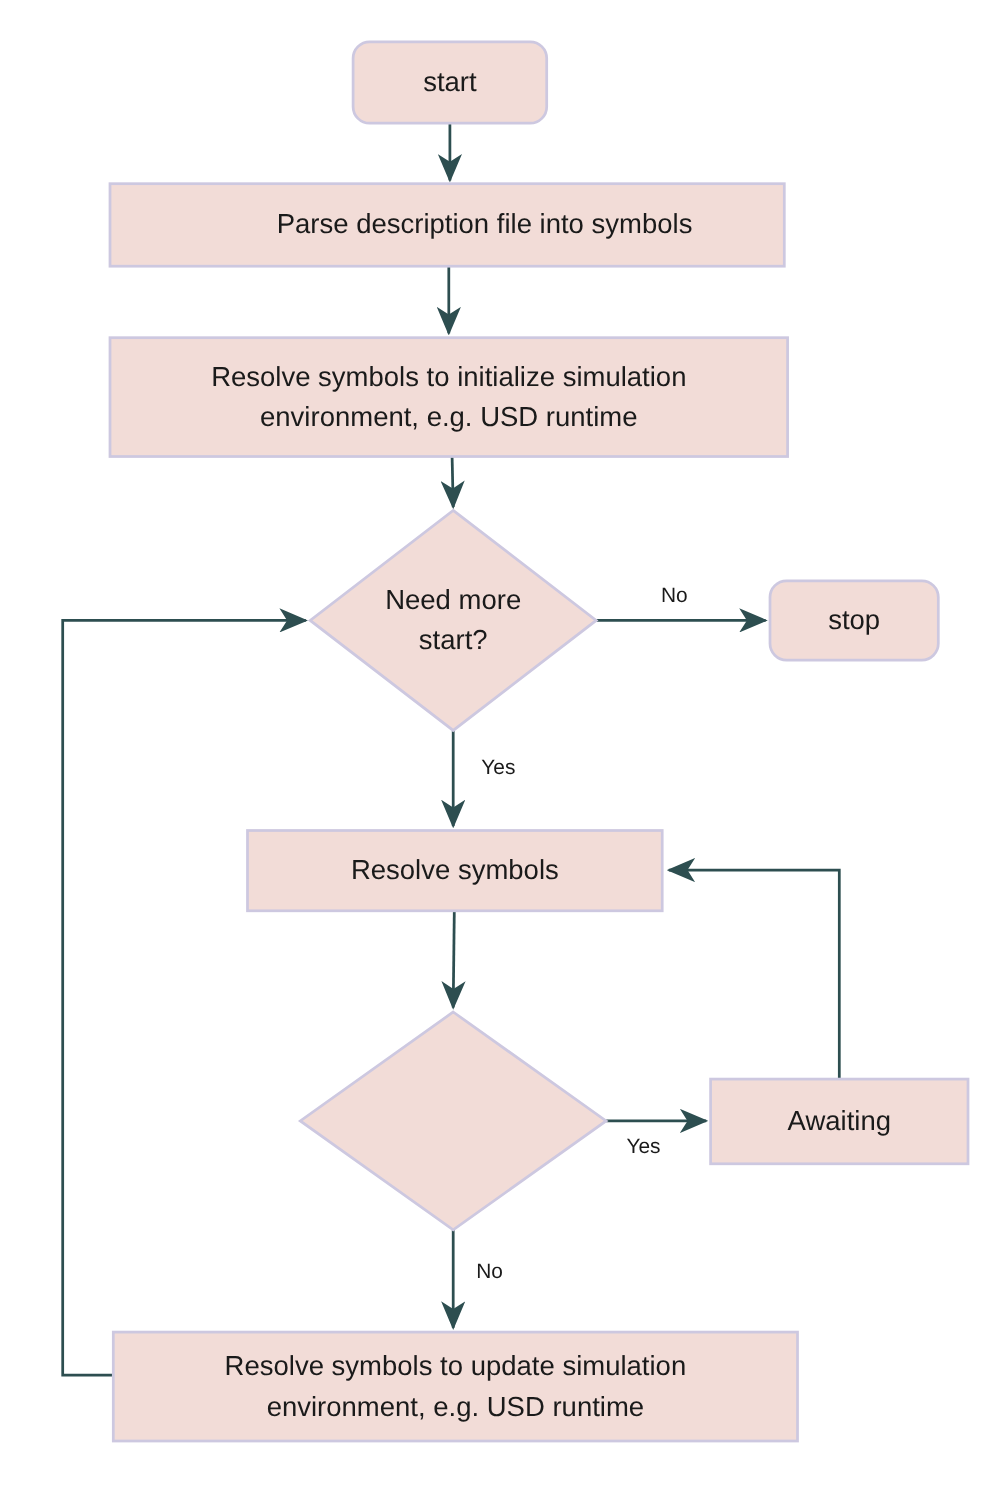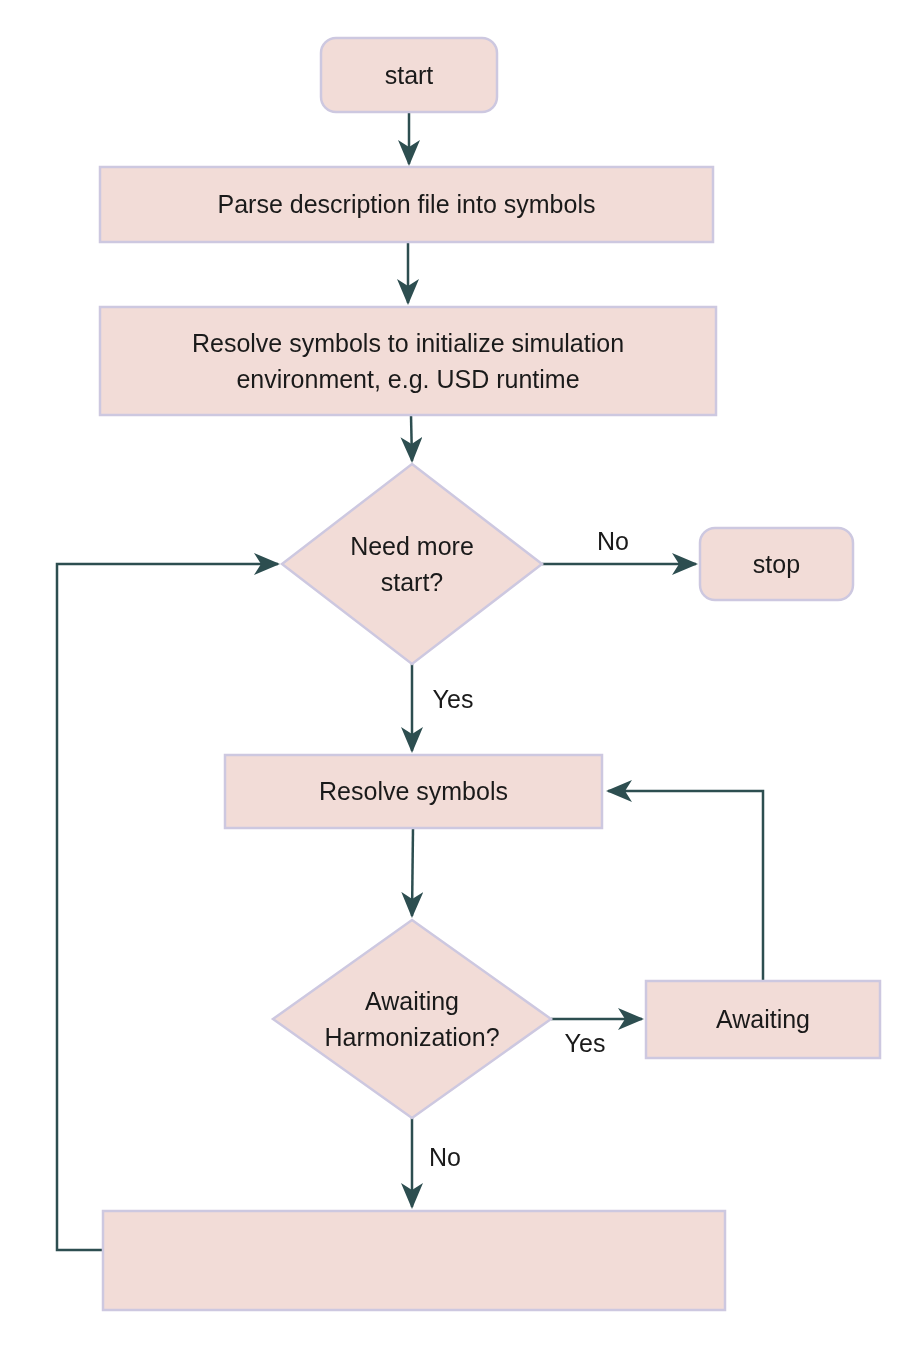--- a/index.html
+++ b/index.html
@@ -12,21 +12,21 @@
   html,body{margin:0;padding:0;background:var(--bg);}
   body{font-family:"Liberation Sans","DejaVu Sans",sans-serif;color:var(--text);}
   .canvas{position:relative;width:905px;height:1353px;background:var(--bg);overflow:hidden;border-radius:30px;}
   .canvas svg{position:absolute;left:0;top:0;}
   .node-label{
     position:absolute;display:flex;align-items:center;justify-content:center;
     text-align:center;font-size:25px;line-height:1.45;color:var(--text);
   }
   .edge-label{
     position:absolute;display:flex;align-items:center;justify-content:center;
-    text-align:center;font-size:25px;color:var(--text);background:var(--bg);
+    text-align:center;font-size:19px;color:var(--text);background:var(--bg);
   }
 </style>
 </head>
 <body>
 
 <div class="canvas">
 
   <svg width="905" height="1353" viewBox="0 0 905 1353">
     <defs>
       <marker id="arrow" markerUnits="userSpaceOnUse" markerWidth="26" markerHeight="22" viewBox="0 0 26 22" refX="24" refY="11" orient="auto">
@@ -55,34 +55,34 @@
       <rect x="700" y="528" width="153" height="72" rx="15"></rect>
       <rect x="225" y="755" width="377" height="73"></rect>
       <polygon points="412,920 551,1019 412,1118 273,1019"></polygon>
       <rect x="646" y="981" width="234" height="77"></rect>
       <rect x="103" y="1211" width="622" height="99"></rect>
     </g>
   </svg>
 
   <div class="node-label" style="left:321px;top:38px;width:176px;height:74px;">start</div>
 
-  <div class="node-label" style="left:100px;top:167px;width:613px;height:75px;">Parse description file into symbols</div>
+  <div class="node-label" style="left:100px;top:167px;width:613px;height:75px;padding-left:34px;">Parse description file into symbols</div>
 
   <div class="node-label" style="left:100px;top:307px;width:616px;height:108px;padding:0 28px;box-sizing:border-box;">Resolve symbols to initialize simulation environment, e.g. USD runtime</div>
 
   <div class="node-label" style="left:322px;top:509px;width:180px;height:110px;">Need more start?</div>
 
   <div class="node-label" style="left:225px;top:755px;width:377px;height:73px;">Resolve symbols</div>
 
   <div class="node-label" style="left:700px;top:528px;width:153px;height:72px;">stop</div>
 
-  <div class="node-label" style="left:292px;top:964px;width:240px;height:110px;">Awaiting Harmonization?</div>
 
   <div class="node-label" style="left:646px;top:981px;width:234px;height:77px;">Awaiting</div>
 
+  <div class="node-label" style="left:103px;top:1211px;width:622px;height:99px;padding:0 30px;box-sizing:border-box;">Resolve symbols to update simulation environment, e.g. USD runtime</div>
 
   <div class="edge-label" style="left:583px;top:525px;width:60px;height:33px;">No</div>
 
   <div class="edge-label" style="left:423px;top:682px;width:60px;height:34px;">Yes</div>
 
   <div class="edge-label" style="left:555px;top:1026px;width:60px;height:34px;">Yes</div>
 
   <div class="edge-label" style="left:415px;top:1140px;width:60px;height:34px;">No</div>
 
 </div>

